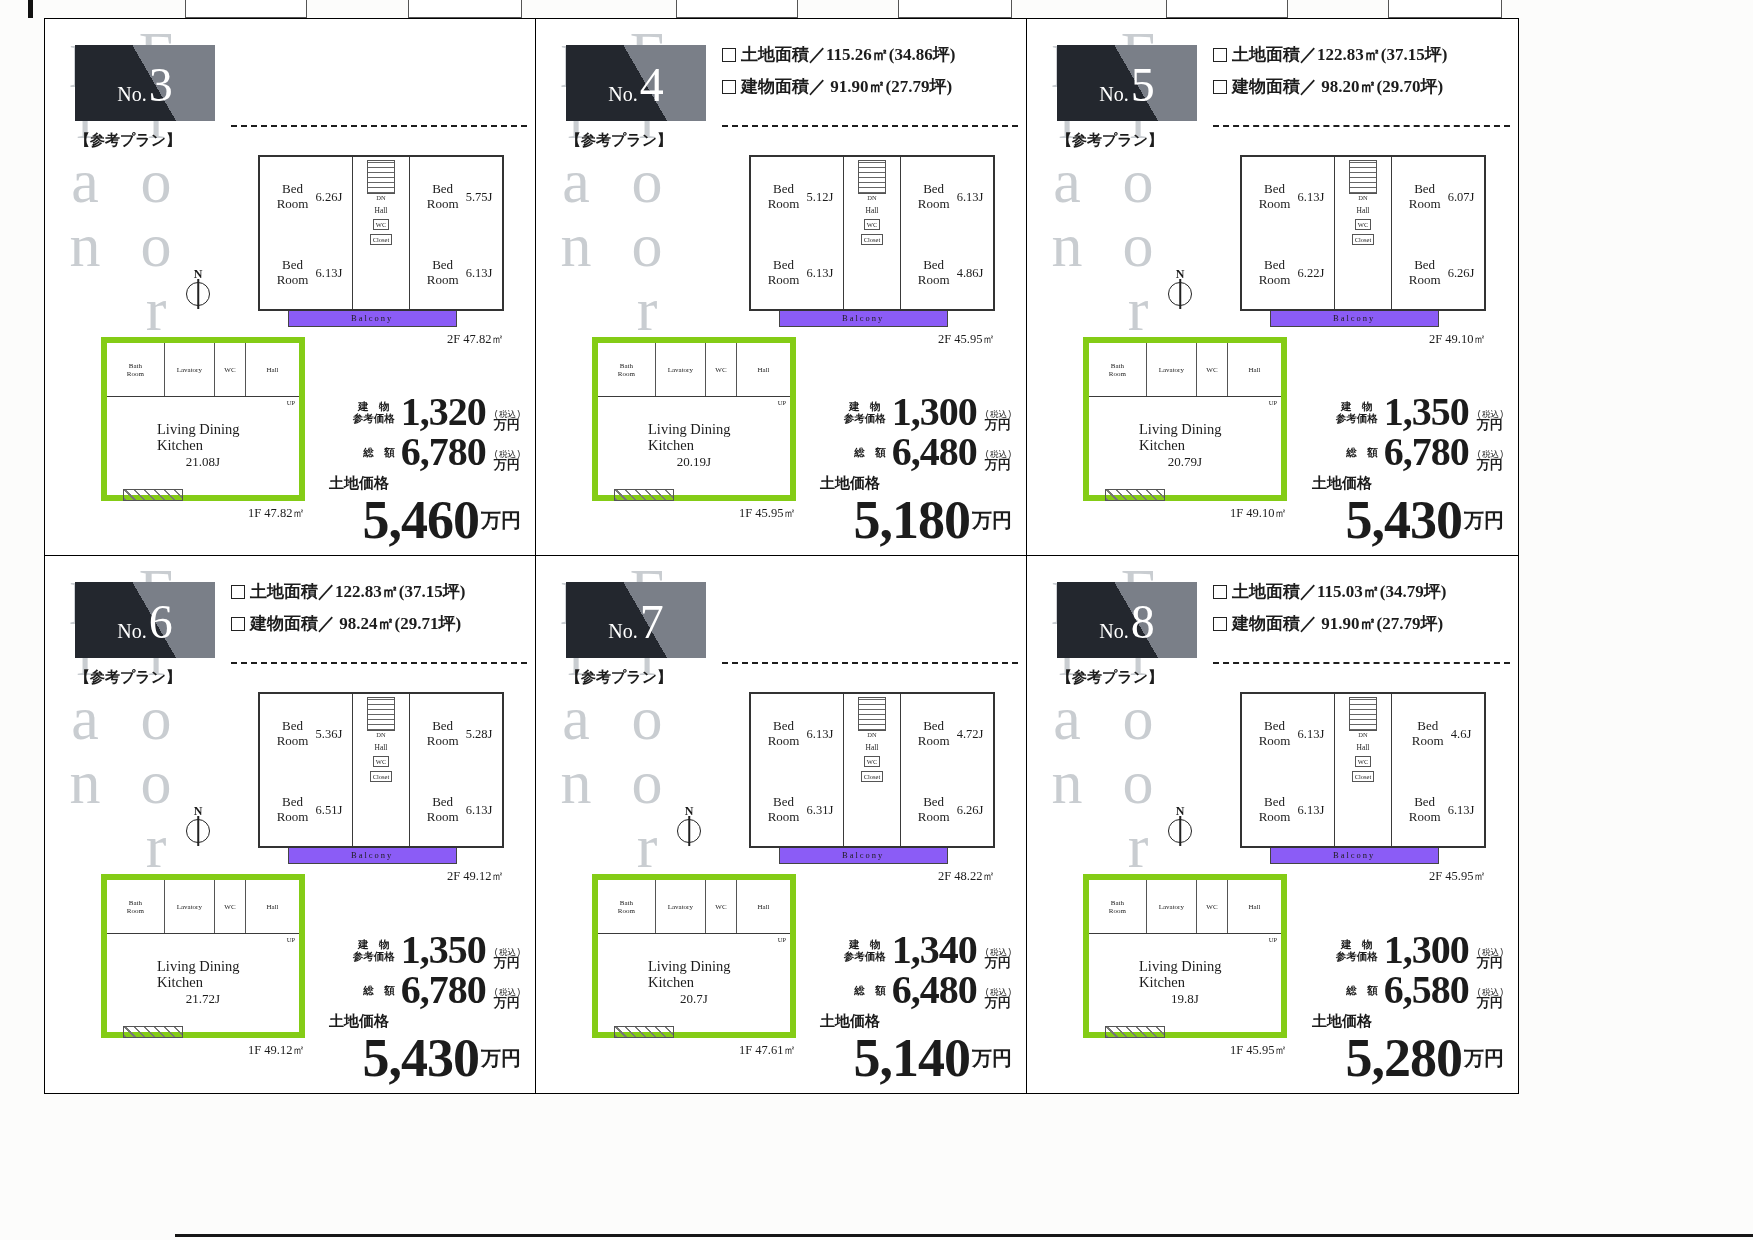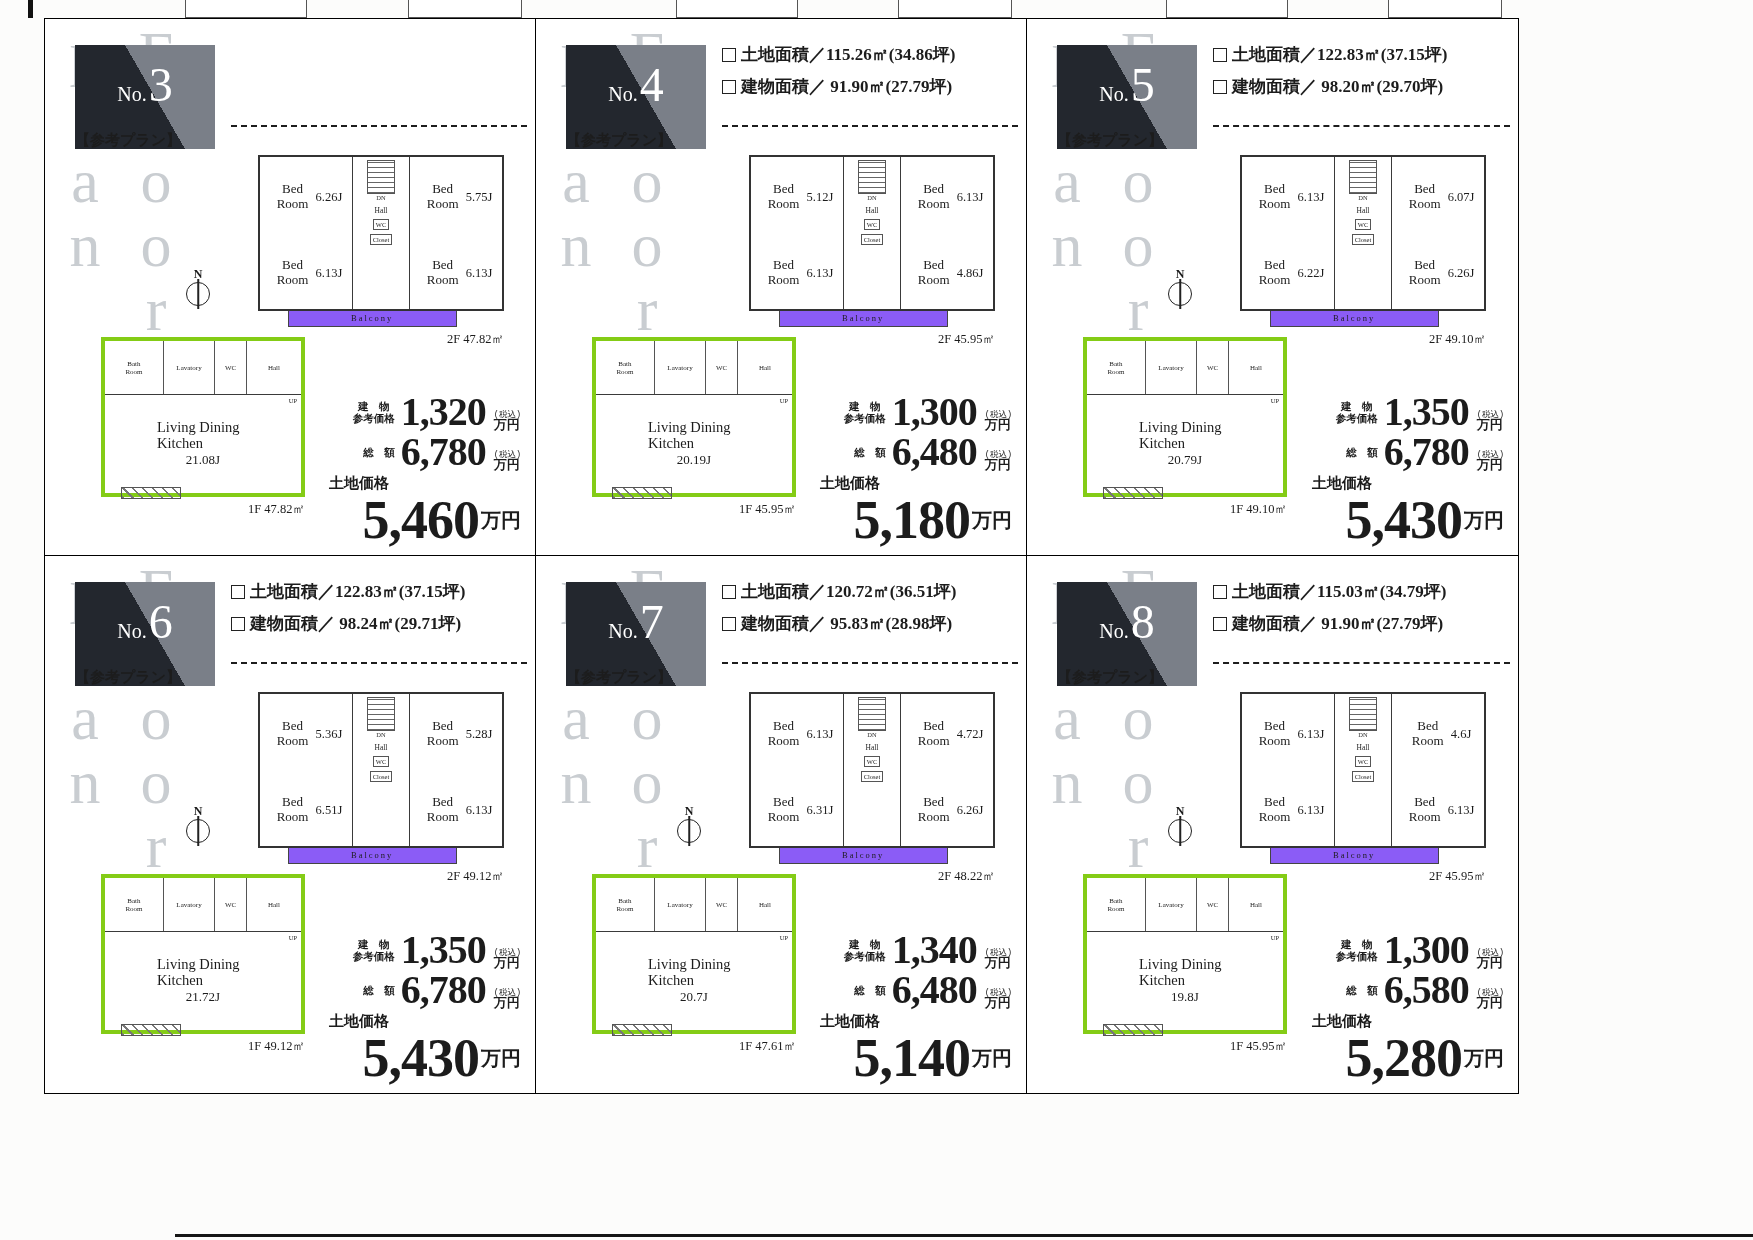--- a/index.html
+++ b/index.html
@@ -14,21 +14,21 @@
         display:grid;grid-template-columns:repeat(3,1fr);grid-template-rows:repeat(2,1fr);
         border:1px solid #000;background:#fff;}
   .panel{position:relative;border-right:1px solid #000;border-bottom:1px solid #000;overflow:hidden;background:#fff;}
   .panel:nth-child(3n){border-right:none;}
   .panel:nth-child(n+4){border-bottom:none;}
 
   .watermark{position:absolute;left:4px;top:0;height:100%;writing-mode:vertical-rl;text-orientation:upright;
              font-size:62px;letter-spacing:-4px;color:#c9cdd1;z-index:0;pointer-events:none;
              font-family:"Liberation Serif",serif;}
 
-  .badge{position:absolute;left:30px;top:26px;width:140px;height:104px;z-index:2;
+  .badge{position:absolute;left:30px;top:26px;width:140px;height:76px;z-index:2;
          background:linear-gradient(60deg,#23272e 55%,#7a7f88 55%);
          display:flex;align-items:baseline;justify-content:center;color:#fff;}
   .badge .no-prefix{font-size:20px;margin-right:2px;}
   .badge .no-num{font-size:48px;line-height:80px;}
 
   .areas{position:absolute;left:186px;top:24px;z-index:2;width:290px;}
   .area-line{display:flex;align-items:center;margin-bottom:9px;font-weight:700;font-size:17px;white-space:nowrap;}
   .cbx{display:inline-block;width:12px;height:12px;border:1.6px solid #222;margin-right:5px;background:#fff;flex:0 0 auto;}
   .dash-rule{position:absolute;left:186px;right:8px;top:106px;border-top:2.5px dashed #1d1d1d;z-index:2;}
   .plan-note{position:absolute;left:30px;top:112px;font-size:15px;font-weight:700;z-index:2;}
@@ -48,21 +48,21 @@
             background:repeating-linear-gradient(0deg,#666 0 1px,transparent 1px 5px);}
   .tinytxt{font-size:6.5px;color:#333;line-height:1.2;}
   .halltxt{font-size:7.5px;margin-top:4px;}
   .minibox{border:1px solid #555;font-size:6.5px;padding:1px 2px;margin-top:4px;background:#fff;}
   .balcony2{width:68%;margin-left:12%;height:15px;border:1.5px solid #444;border-top:none;
             text-align:center;font-size:8.5px;letter-spacing:2px;line-height:14px;background:#8b5cf6;}
   .flabel{text-align:right;font-size:12.5px;margin-top:4px;}
 
   
   .p1f{position:absolute;left:56px;top:318px;width:204px;z-index:1;}
-  .rooms1{position:relative;height:152px;border:4px solid #84cc16;background:#fff;}
+  .rooms1{position:relative;height:152px;border:6px solid #84cc16;background:#fff;}
   .wetband{position:absolute;left:0;top:0;width:100%;height:35%;display:flex;border-bottom:1.5px solid #3a3a3a;}
   .wet{border-right:1px solid #555;display:flex;align-items:center;justify-content:center;text-align:center;
        font-size:7px;line-height:1.15;background:#fff;}
   .wet:last-child{border-right:none;}
   .w-bath{width:30%;}.w-lav{width:26%;}.w-wc{width:16%;}.w-hall{width:28%;}
   .w-bath span{width:26px;}
   .ldk{position:absolute;left:0;top:35%;width:100%;height:65%;display:flex;flex-direction:column;
        align-items:center;justify-content:center;}
   .ldk .ldk-name{width:92px;text-align:left;font-size:14.5px;line-height:1.12;}
   .ldk .ldk-size{font-size:13px;margin-top:1px;}
@@ -537,30 +537,20 @@
   </section>
 
   <section class="panel">
     <div class="watermark">Floor plan</div>
 
     <div class="badge">
       <span class="no-prefix">No.</span>
       <span class="no-num">7</span>
     </div>
 
-    <div class="areas">
-      <div class="area-line">
-        <span class="cbx"></span>
-        <span>土地面積／120.72㎡(36.51坪)</span>
-      </div>
-      <div class="area-line">
-        <span class="cbx"></span>
-        <span>建物面積／ 95.83㎡(28.98坪)</span>
-      </div>
-    </div>
     <div class="dash-rule"></div>
     <div class="plan-note">【参考プラン】</div>
 
     <div class="p2f">
       <div class="rooms2">
         <div class="room r-tl">
           <span class="rname">Bed Room</span>
           <span class="rsize">6.13J</span>
         </div>
         <div class="room r-tr">

